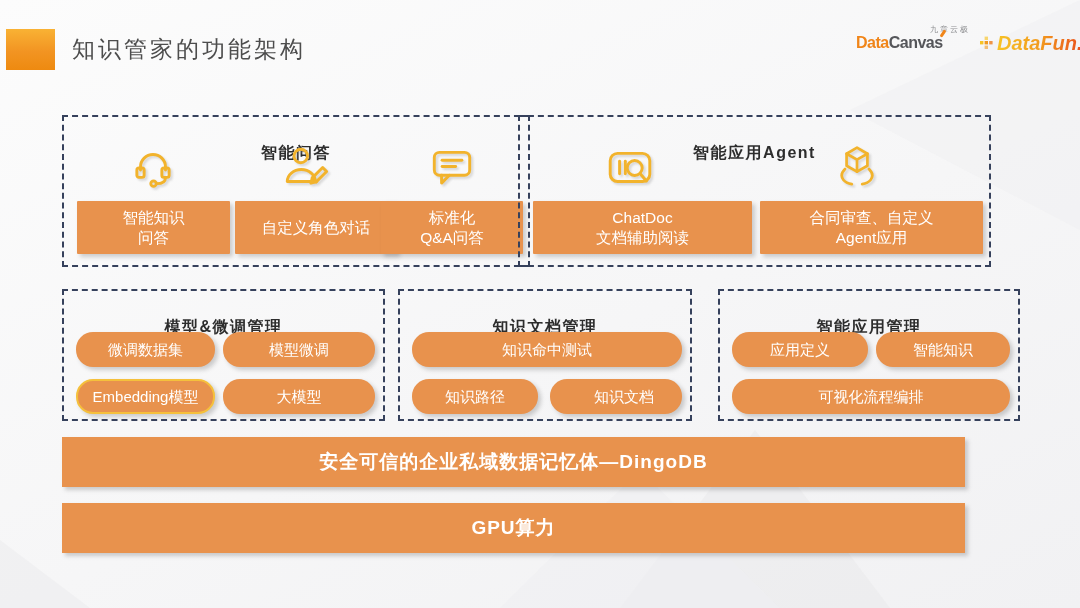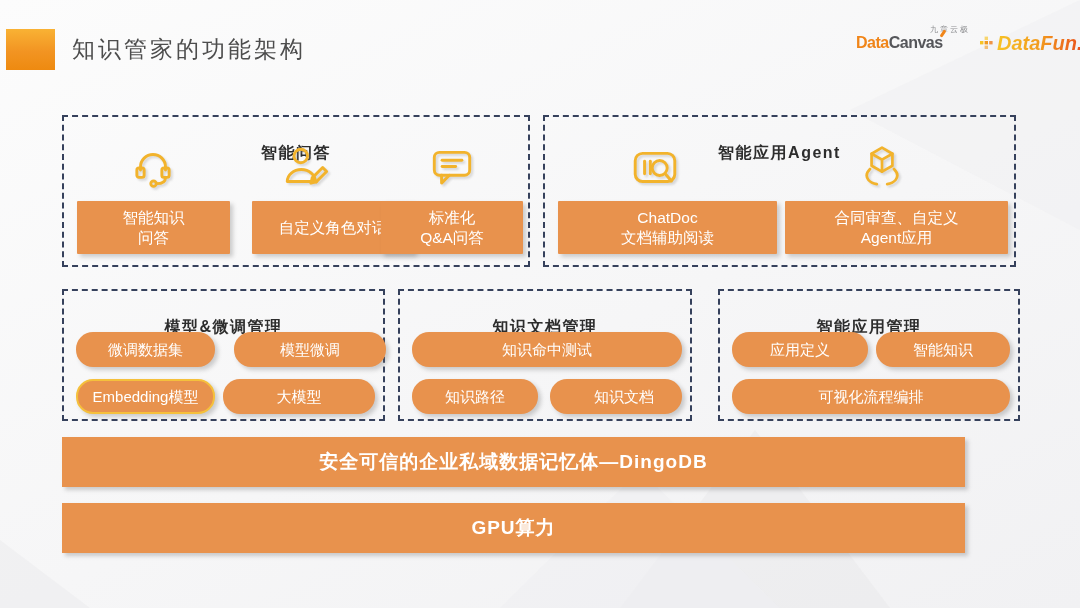--- a/index.html
+++ b/index.html
@@ -33,21 +33,21 @@
     -webkit-background-clip:text; background-clip:text; color:transparent;
   }
 
   
   .gbox { position:absolute; border:2px dashed #36415c; background:transparent; }
   .gbox .gtitle {
     position:absolute; left:0; right:0; top:6px; text-align:center;
     font-size:16px; font-weight:bold; color:#2d2d2d; letter-spacing:1.5px;margin-top:20px;
   }
   #box-qa    { left:62px;  top:115px; width:468px; height:152px; }
-  #box-agent { left:543px; top:115px; width:473px; height:152px; }
+  #box-agent { left:518px; top:115px; width:473px; height:152px; }
   #box-model { left:62px;  top:289px; width:323px; height:132px; }
   #box-know  { left:398px; top:289px; width:294px; height:132px; }
   #box-app   { left:718px; top:289px; width:302px; height:132px; }
 
   
   .obtn {
     position:absolute; background:#e8924d; color:#ffffff;
     display:flex; align-items:center; justify-content:center; text-align:center;
     white-space:pre-line; line-height:1.28; border-radius:1px;
     box-shadow:3px 3px 4px rgba(110,110,110,.32);
@@ -125,21 +125,21 @@
       <svg viewBox="0 0 48 48" fill="none" stroke="#f2b32c" stroke-width="2.8" stroke-linecap="round" stroke-linejoin="round">
         <rect x="7" y="9" width="34" height="22" rx="5"></rect>
         <path d="M14 31 v7.5 l7.5 -7.5"></path>
         <path d="M14.5 16.5 h19"></path>
         <path d="M14.5 22.5 h13"></path>
       </svg>
     </div>
 
     <div class="obtn big" style="left:13px; width:153px;">智能知识
 问答</div>
-    <div class="obtn big" style="left:188px; width:162px;">自定义角色对话</div>
+    <div class="obtn big" style="left:171px; width:162px;">自定义角色对话</div>
     <div class="obtn big" style="left:317px; width:142px;">标准化
 Q&amp;A问答</div>
   </div>
 
   <div class="gbox" id="box-agent">
     <div class="gtitle">智能应用Agent</div>
 
     <div class="gicon" style="left:85px;">
       <svg viewBox="0 0 48 48" fill="none" stroke="#f2b32c" stroke-width="2.8" stroke-linecap="round" stroke-linejoin="round">
         <rect x="5" y="10" width="38" height="27" rx="7"></rect>
@@ -160,21 +160,21 @@
 
     <div class="obtn big" style="left:13px; width:219px;">ChatDoc
 文档辅助阅读</div>
     <div class="obtn big" style="left:240px; width:223px;">合同审查、自定义
 Agent应用</div>
   </div>
 
   <div class="gbox" id="box-model">
     <div class="gtitle">模型&amp;微调管理</div>
     <div class="obtn small" style="left:12px; top:41px; width:139px;">微调数据集</div>
-    <div class="obtn small" style="left:159px; top:41px; width:152px;margin-left:11px;">模型微调</div>
+    <div class="obtn small" style="left:159px; top:41px; width:152px;">模型微调</div>
     <div class="obtn small gold-border" style="left:12px; top:88px; width:139px;">Embedding模型</div>
     <div class="obtn small" style="left:159px; top:88px; width:152px;">大模型</div>
   </div>
 
   <div class="gbox" id="box-know">
     <div class="gtitle">知识文档管理</div>
     <div class="obtn small" style="left:12px; top:41px; width:270px;">知识命中测试</div>
     <div class="obtn small" style="left:12px; top:88px; width:126px;">知识路径</div>
     <div class="obtn small" style="left:150px; top:88px; width:132px;padding-left:16px;">知识文档</div>
   </div>

